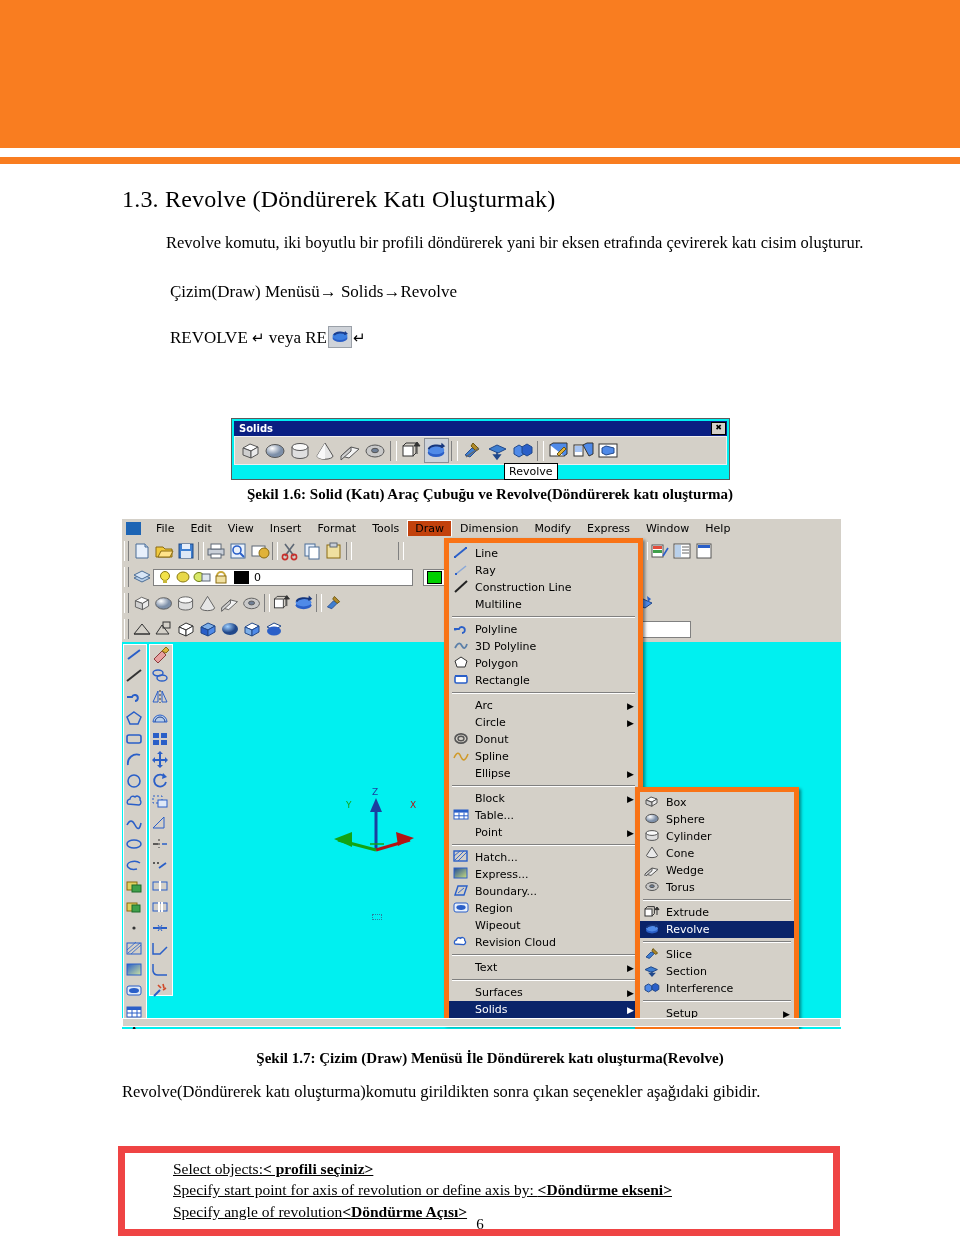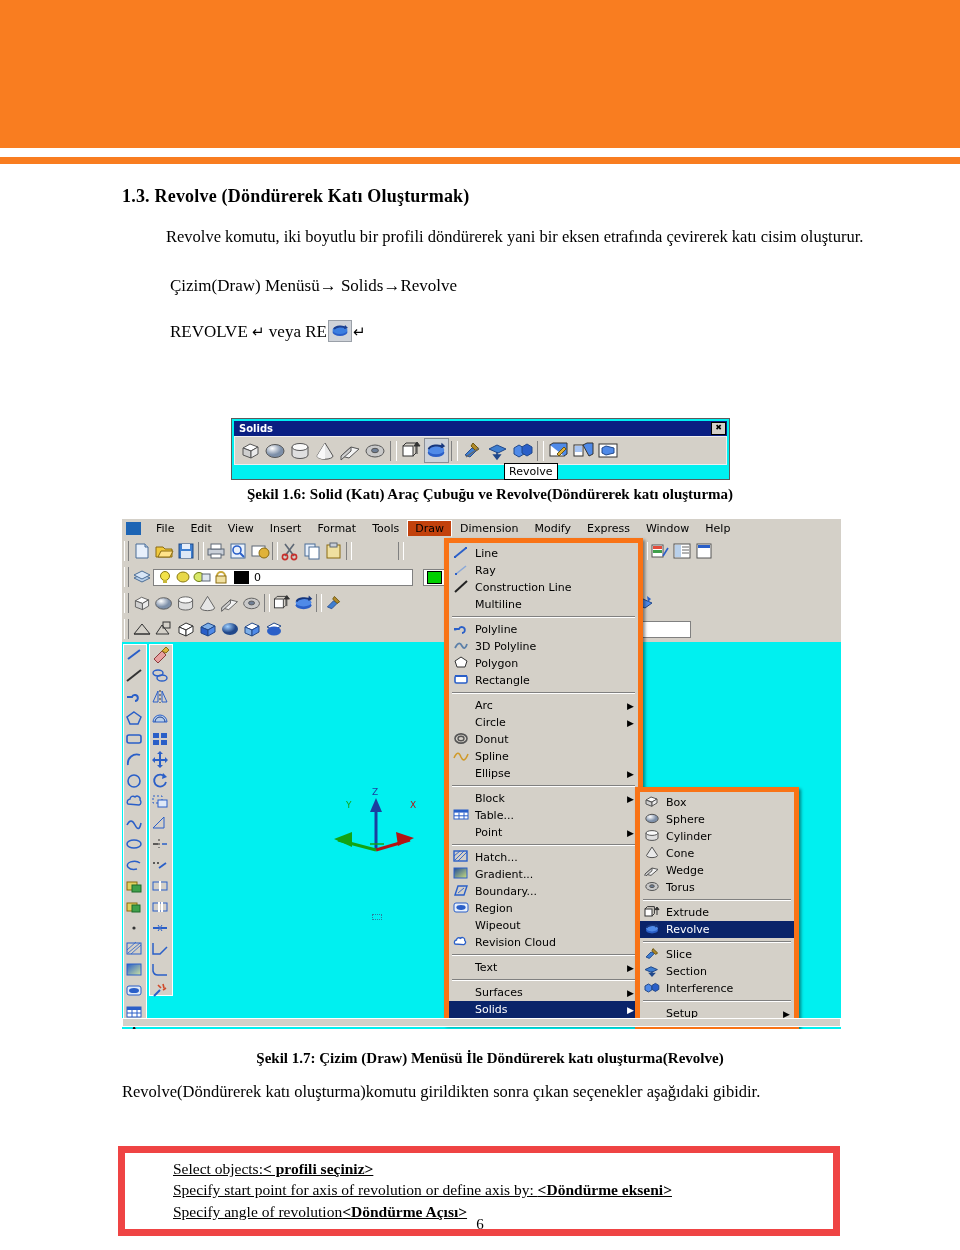--- a/index.html
+++ b/index.html
@@ -8,21 +8,21 @@
     font-family:"Liberation Serif",serif;
     position:relative;overflow:hidden;
   }
   
   #banner{position:absolute;left:0;top:0;width:960px;height:148px;background:#f97d20;}
   #banner-rule{position:absolute;left:0;top:157px;width:960px;height:7px;background:#f97d20;}
 
   
   #doc{position:absolute;left:0;top:186px;width:960px;}
   h1#heading{
-    font-size:18px;font-weight:bold;margin:0 0 18px 122px;
+    font-size:24px;font-weight:normal;margin:0 0 18px 122px;
     letter-spacing:.2px;color:#000;
   }
   p.para{
     font-size:16.5px;line-height:1.5;margin:0 0 6px 0;
     padding:0 48px 0 122px;text-align:justify;color:#000;
   }
   p.para .indent{display:inline-block;width:44px;}
 
   .menupath{font-size:17px;margin:26px 0 0 170px;color:#000000;}
   .cmdline{font-size:17px;margin:24px 0 0 170px;color:#000;white-space:nowrap;}
@@ -777,21 +777,21 @@
       <div class="row">
         <span class="ic"><svg width="16" height="13" viewBox="0 0 16 13">
             <defs>
               <linearGradient id="mg" x1="0" y1="0" x2="1" y2="1">
                 <stop offset="0" stop-color="#1d4a9a"></stop>
                 <stop offset="1" stop-color="#cfe07a"></stop>
               </linearGradient>
             </defs>
             <rect x="1" y="1" width="13" height="10" fill="url(#mg)" stroke="#2a5fc8"></rect>
           </svg></span>
-        <span class="lbl">Gradient...</span>
+        <span class="lbl">Express...</span>
       </div>
       <div class="row">
         <span class="ic"><svg width="16" height="13" viewBox="0 0 16 13">
             <path d="M2 11 L5 2 H14 L11 11z" fill="none" stroke="#2a5fc8" stroke-width="1.4"></path>
             <path d="M5 9 l6-5" stroke="#2a5fc8" stroke-width=".9"></path>
           </svg></span>
         <span class="lbl">Boundary...</span>
       </div>
       <div class="row">
         <span class="ic"><svg width="16" height="13" viewBox="0 0 16 13">

